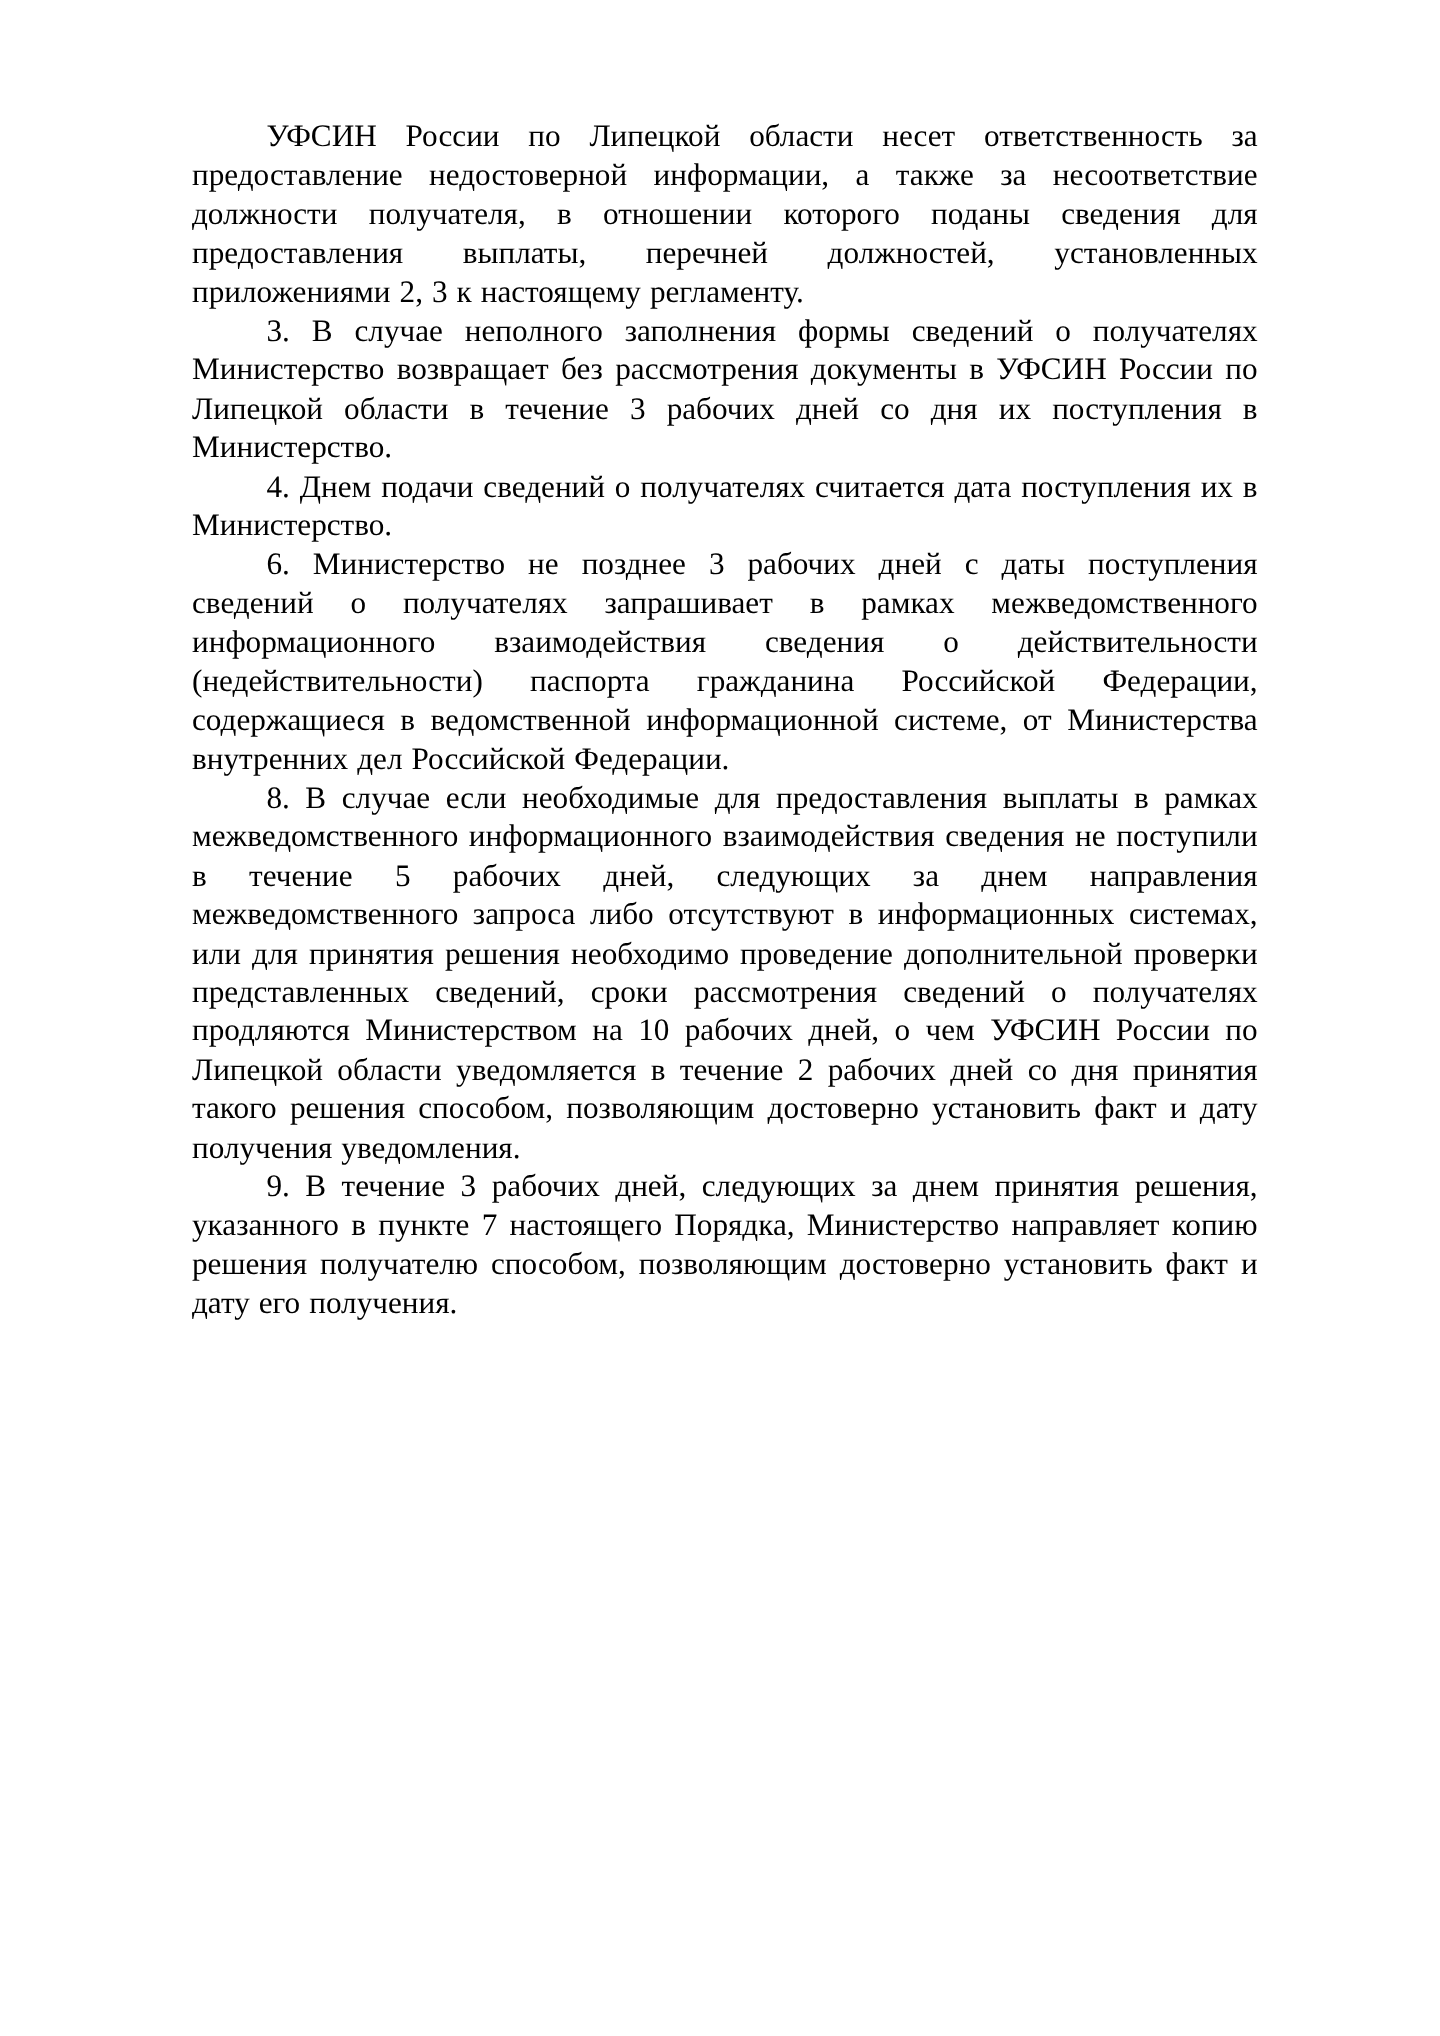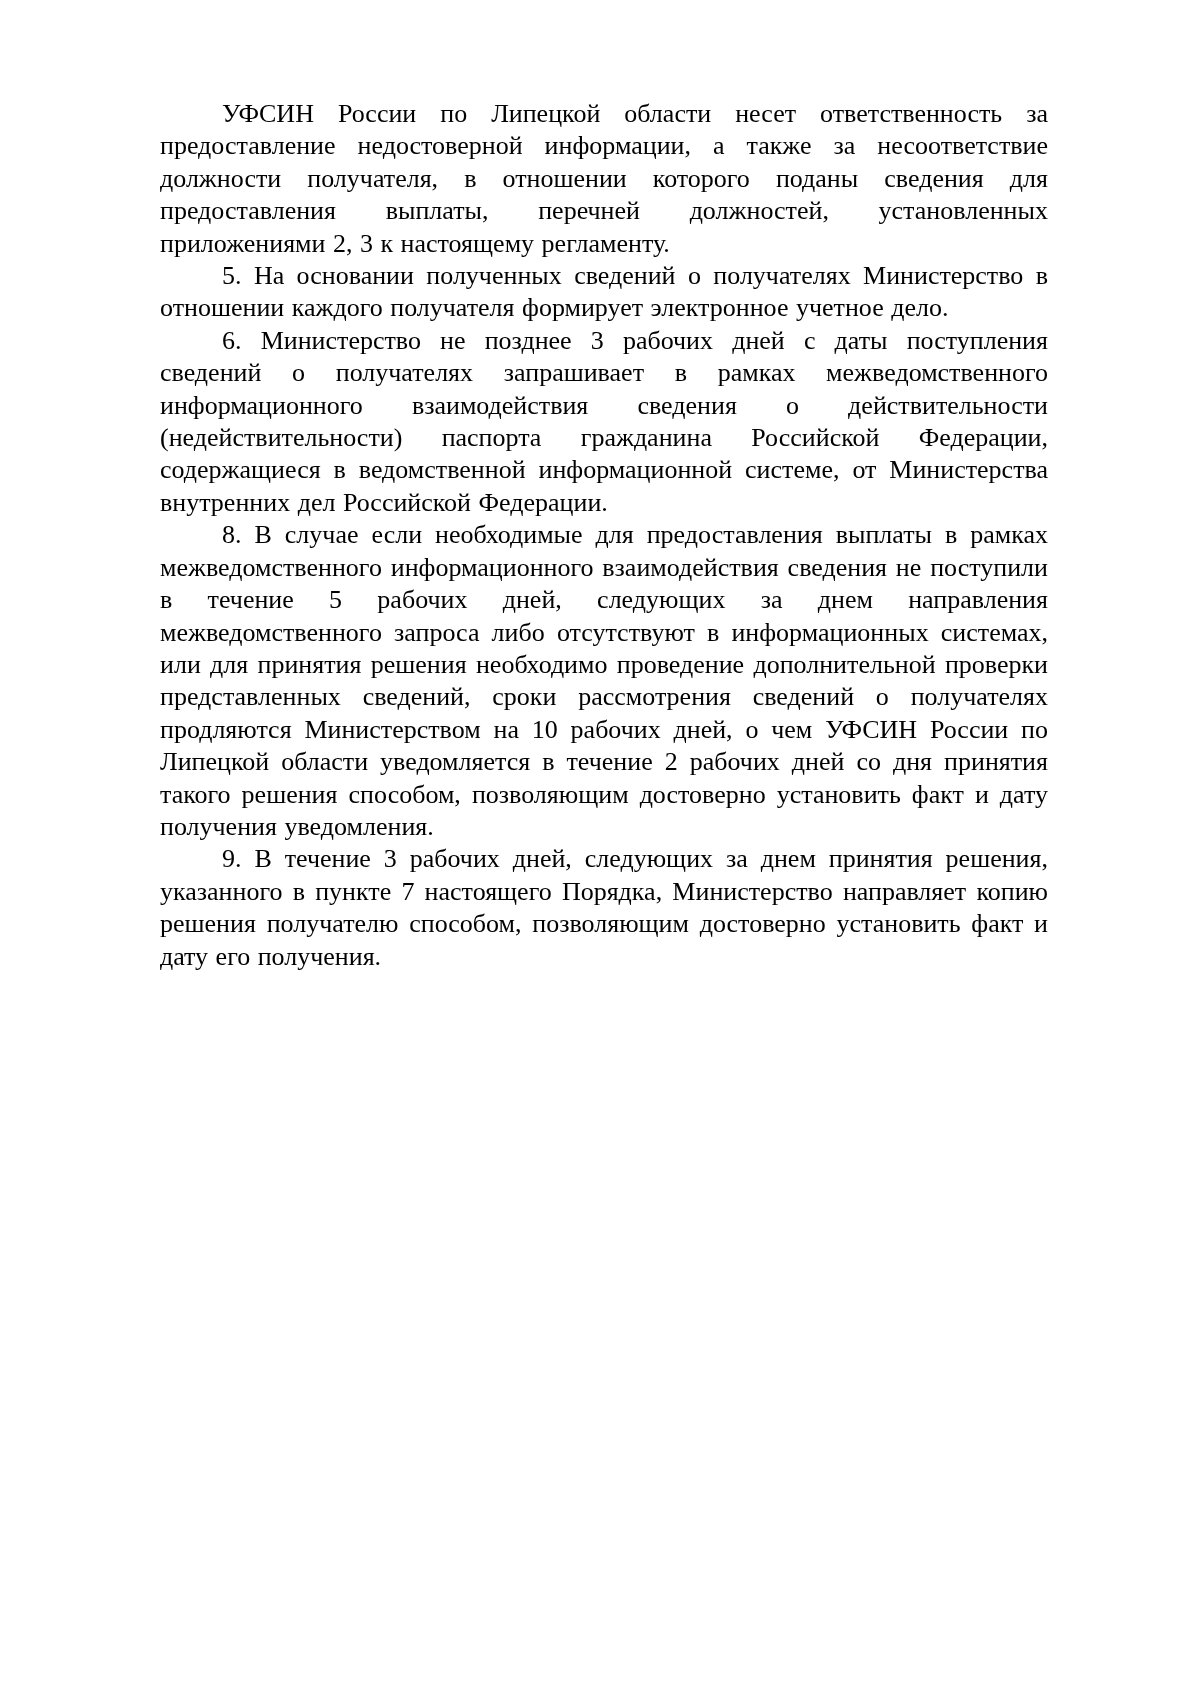--- a/index.html
+++ b/index.html
@@ -29,18 +29,19 @@
     text-indent: 62px;
     word-spacing: 1px;
   }
 </style>
 </head>
 <body>
 
 <div class="page">
   <div class="doc-body">
     <p class="para">УФСИН России по Липецкой области несет ответственность за предоставление недостоверной информации, а также за несоответствие должности получателя, в отношении которого поданы сведения для предоставления выплаты, перечней должностей, установленных приложениями 2, 3 к настоящему регламенту.</p>
-    <p class="para">5. На основании полученных сведений о получателях Министерство в отношении каждого получателя формирует электронное учетное дело.</p>
+    <p class="para">3. В случае неполного заполнения формы сведений о получателях Министерство возвращает без рассмотрения документы в УФСИН России по Липецкой области в течение 3 рабочих дней со дня их поступления в Министерство.</p>
+    <p class="para">4. Днем подачи сведений о получателях считается дата поступления их в Министерство.</p>
     <p class="para">6. Министерство не позднее 3 рабочих дней с даты поступления сведений о получателях запрашивает в рамках межведомственного информационного взаимодействия сведения о действительности (недействительности) паспорта гражданина Российской Федерации, содержащиеся в ведомственной информационной системе, от Министерства внутренних дел Российской Федерации.</p>
     <p class="para">8. В случае если необходимые для предоставления выплаты в рамках межведомственного информационного взаимодействия сведения не поступили в течение 5 рабочих дней, следующих за днем направления межведомственного запроса либо отсутствуют в информационных системах, или для принятия решения необходимо проведение дополнительной проверки представленных сведений, сроки рассмотрения сведений о получателях продляются Министерством на 10 рабочих дней, о чем УФСИН России по Липецкой области уведомляется в течение 2 рабочих дней со дня принятия такого решения способом, позволяющим достоверно установить факт и дату получения уведомления.</p>
     <p class="para">9. В течение 3 рабочих дней, следующих за днем принятия решения, указанного в пункте 7 настоящего Порядка, Министерство направляет копию решения получателю способом, позволяющим достоверно установить факт и дату его получения.</p>
   </div>
 </div>
 
 </body></html>

